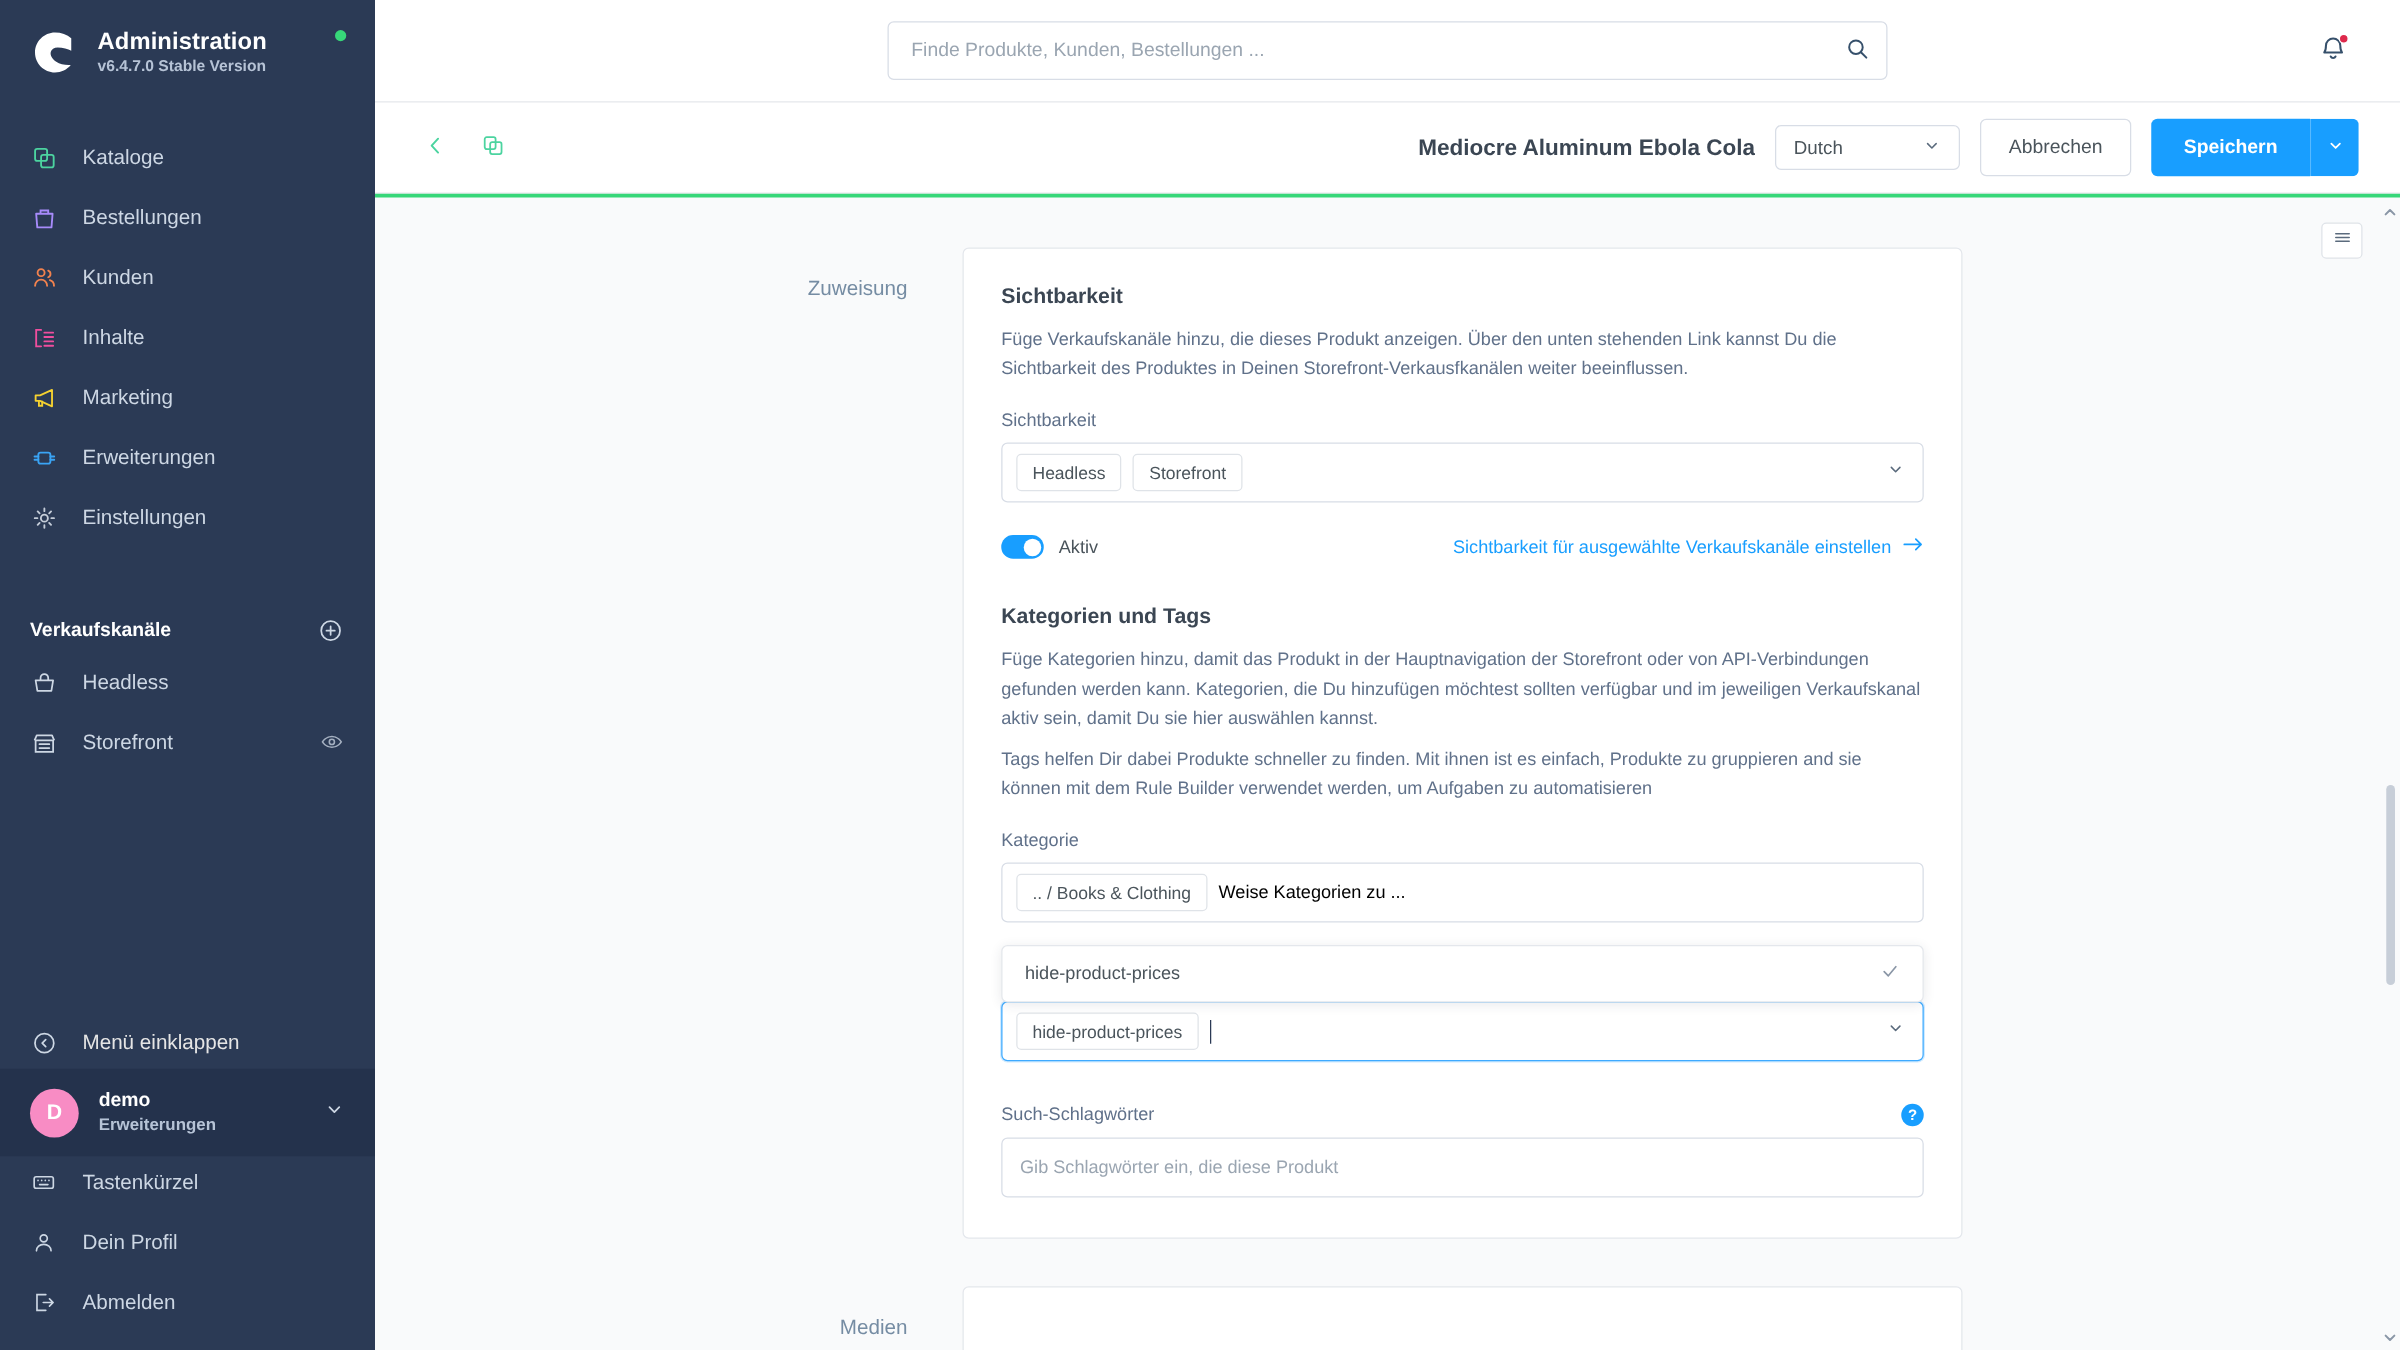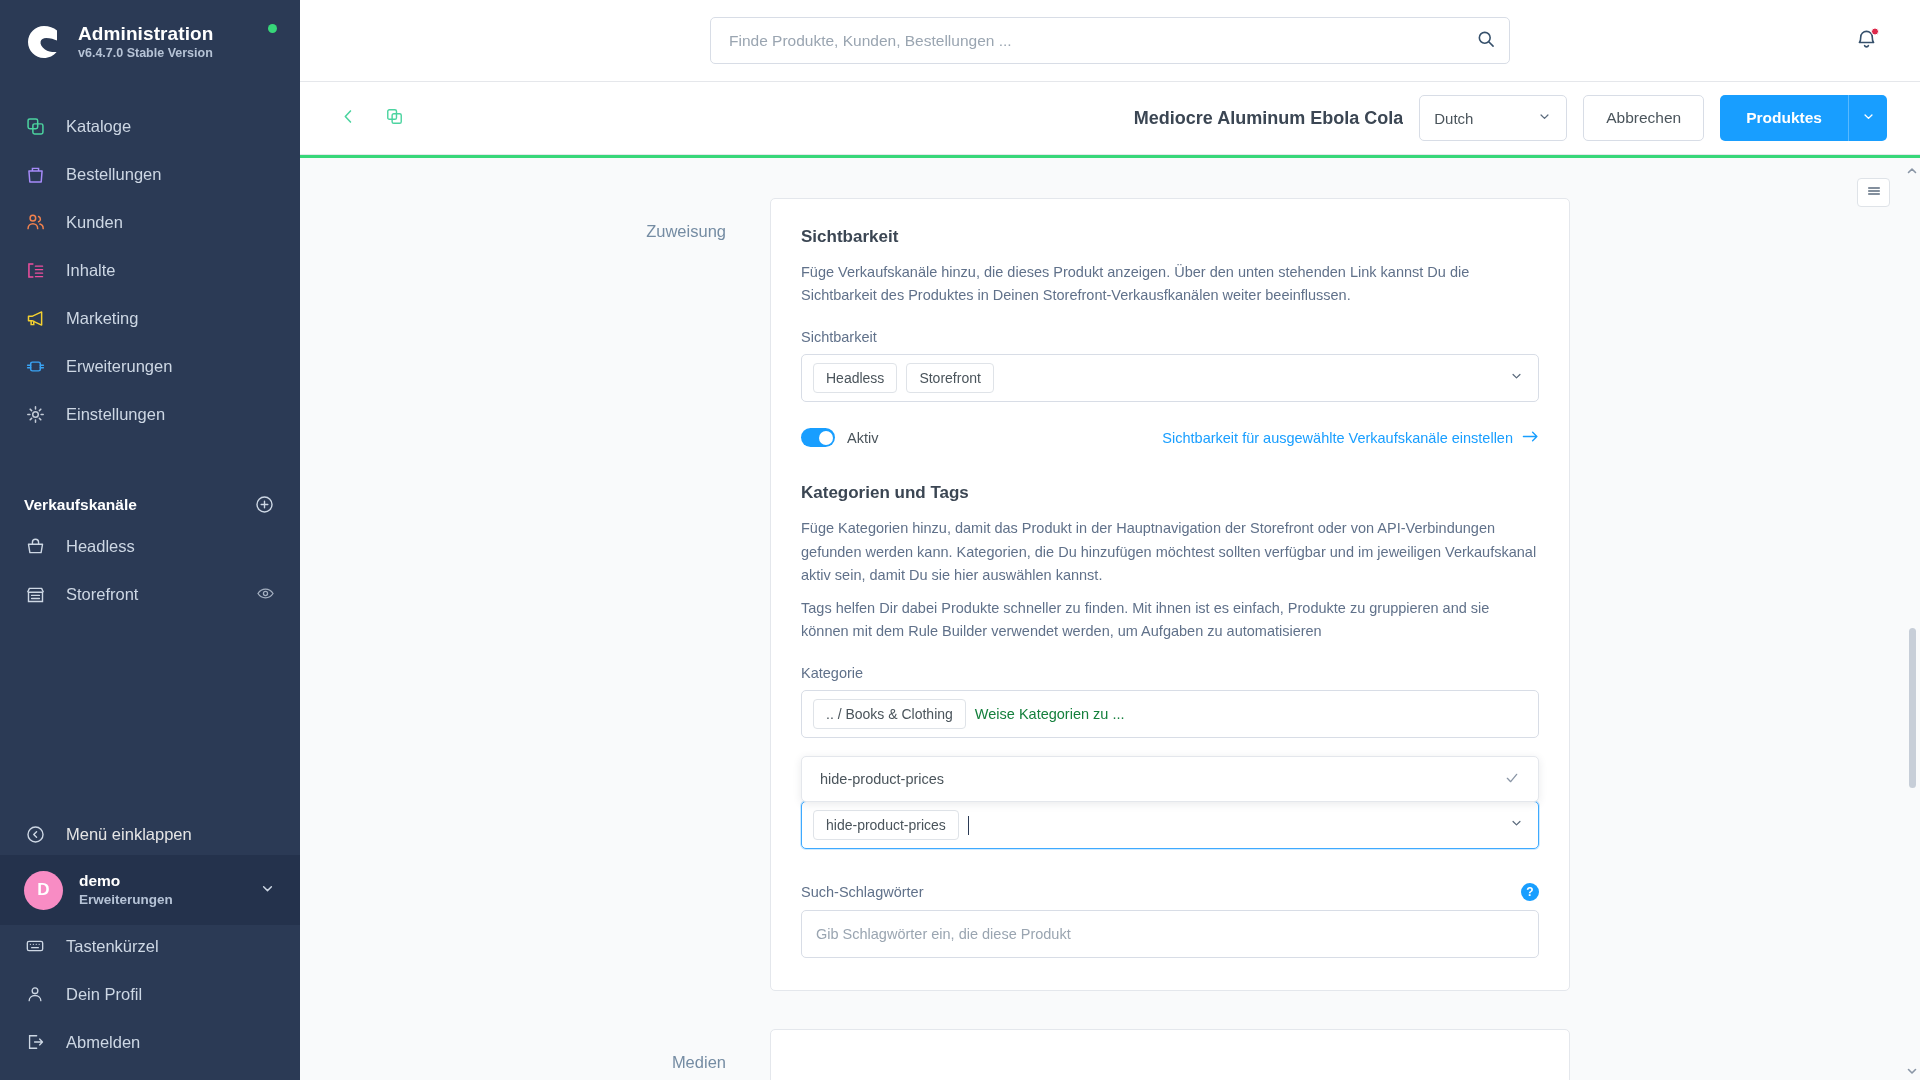--- a/index.html
+++ b/index.html
@@ -108,21 +108,21 @@
   }
   .head-icon-btn {
     width: 30px; height: 30px; display: flex; align-items: center; justify-content: center;
     cursor: pointer; background: transparent; border: 0;
   }
   .page-title {
     flex: 1; text-align: right; font-size: 18px; font-weight: bold; color: #3b4653;
     white-space: nowrap; overflow: hidden; text-overflow: ellipsis;
   }
   .lang-select {
-    width: 148px; height: 46px; border: 1px solid #d8dde6; border-radius: 5px;
+    width: 148px; height: 36px; border: 1px solid #d8dde6; border-radius: 5px;
     background: #fff; display: flex; align-items: center; justify-content: space-between;
     padding: 12px 14px; cursor: pointer; font-size: 15px; color: #4a545b;
   }
   .btn {
     height: 46px; border-radius: 5px; font-size: 15.5px; cursor: pointer;
     font-family: "Liberation Sans", sans-serif; display: flex; align-items: center; justify-content: center;
   }
   .btn-cancel { border: 1px solid #d8dde6; background: #fff; color: #4a545b; padding: 0 22px; }
   .btn-save { background: #189eff; color: #fff; border: 0; padding: 0 26px; font-weight: bold;
     border-top-right-radius: 0; border-bottom-right-radius: 0; }
@@ -162,21 +162,21 @@
 
   .tag-input {
     min-height: 48px; border: 1px solid #d8dde6; border-radius: 5px; background: #fff;
     display: flex; align-items: center; gap: 9px; padding: 7px 42px 7px 11px; position: relative;
   }
   .tag-input.focused { border-color: #3eaaff; box-shadow: 0 0 0 1px rgba(62,170,255,.25); }
   .tag {
     border: 1px solid #dfe3e8; border-radius: 4px; background: #fff;
     padding: 6px 12px; font-size: 14px; color: #4a545b; white-space: nowrap;
   }
-  .tag-placeholder { font-size: 14.5px; color: #15803d; }
+  .tag-placeholder { font-size: 14.5px; color: #000000; }
   .tag-caret { position: absolute; right: 14px; top: 50%; transform: translateY(-50%); }
   .text-caret {
     width: 1px; height: 19px; background: #2b3a55; display: inline-block;
     animation: blink 1.1s step-end infinite;
   }
   @keyframes blink { 50% { opacity: 0; } }
 
   .toggle-row {
     display: flex; align-items: center; justify-content: space-between; margin-top: 26px;
   }
@@ -464,21 +464,21 @@
         <span>
           <svg width="15" height="15" viewBox="0 0 24 24" fill="none" stroke="#5b6b7d" stroke-width="2">
             <path d="M6.5 9.5L12 15l5.5-5.5" stroke-linecap="round" stroke-linejoin="round"></path>
           </svg>
         </span>
       </div>
 
       <button class="btn btn-cancel">Abbrechen</button>
 
       <div class="save-group">
-        <button class="btn btn-save">Produktes</button>
+        <button class="btn btn-save">Speichern</button>
         <button class="btn-save-caret">
           <span>
             <svg width="15" height="15" viewBox="0 0 24 24" fill="none" stroke="#ffffff" stroke-width="2.2">
               <path d="M6.5 9.5L12 15l5.5-5.5" stroke-linecap="round" stroke-linejoin="round"></path>
             </svg>
           </span>
         </button>
       </div>
     </div>
 

